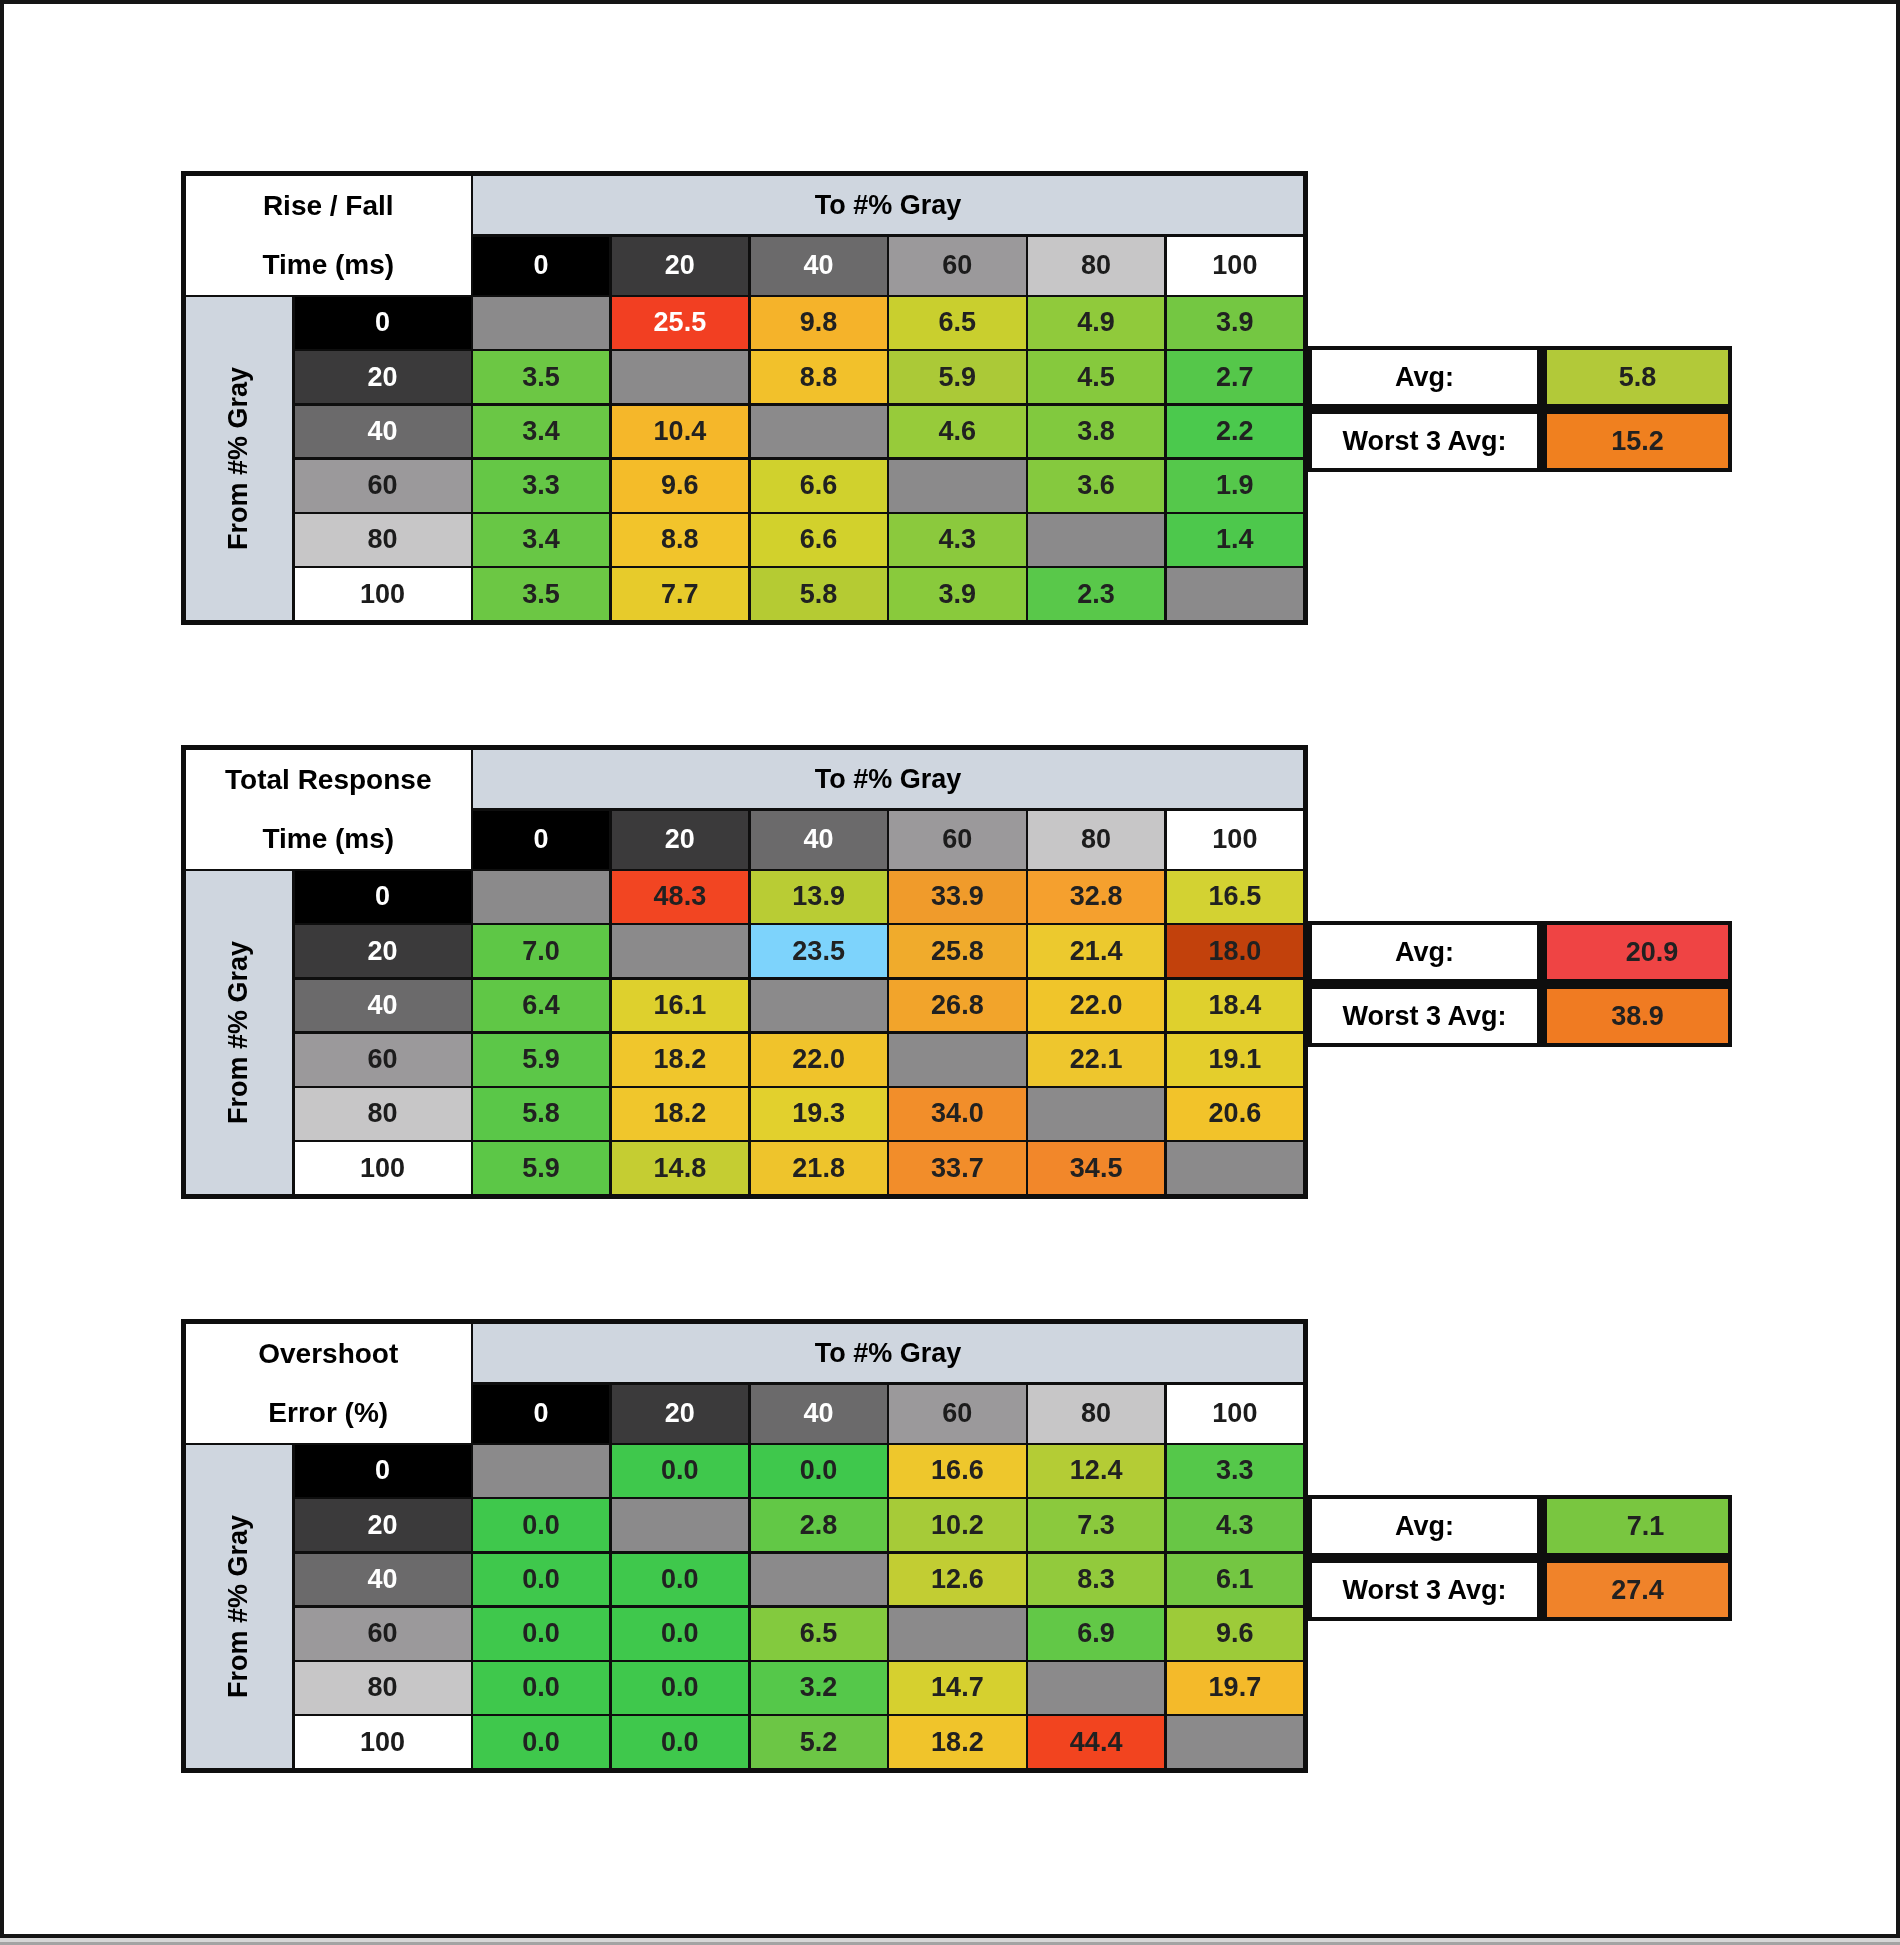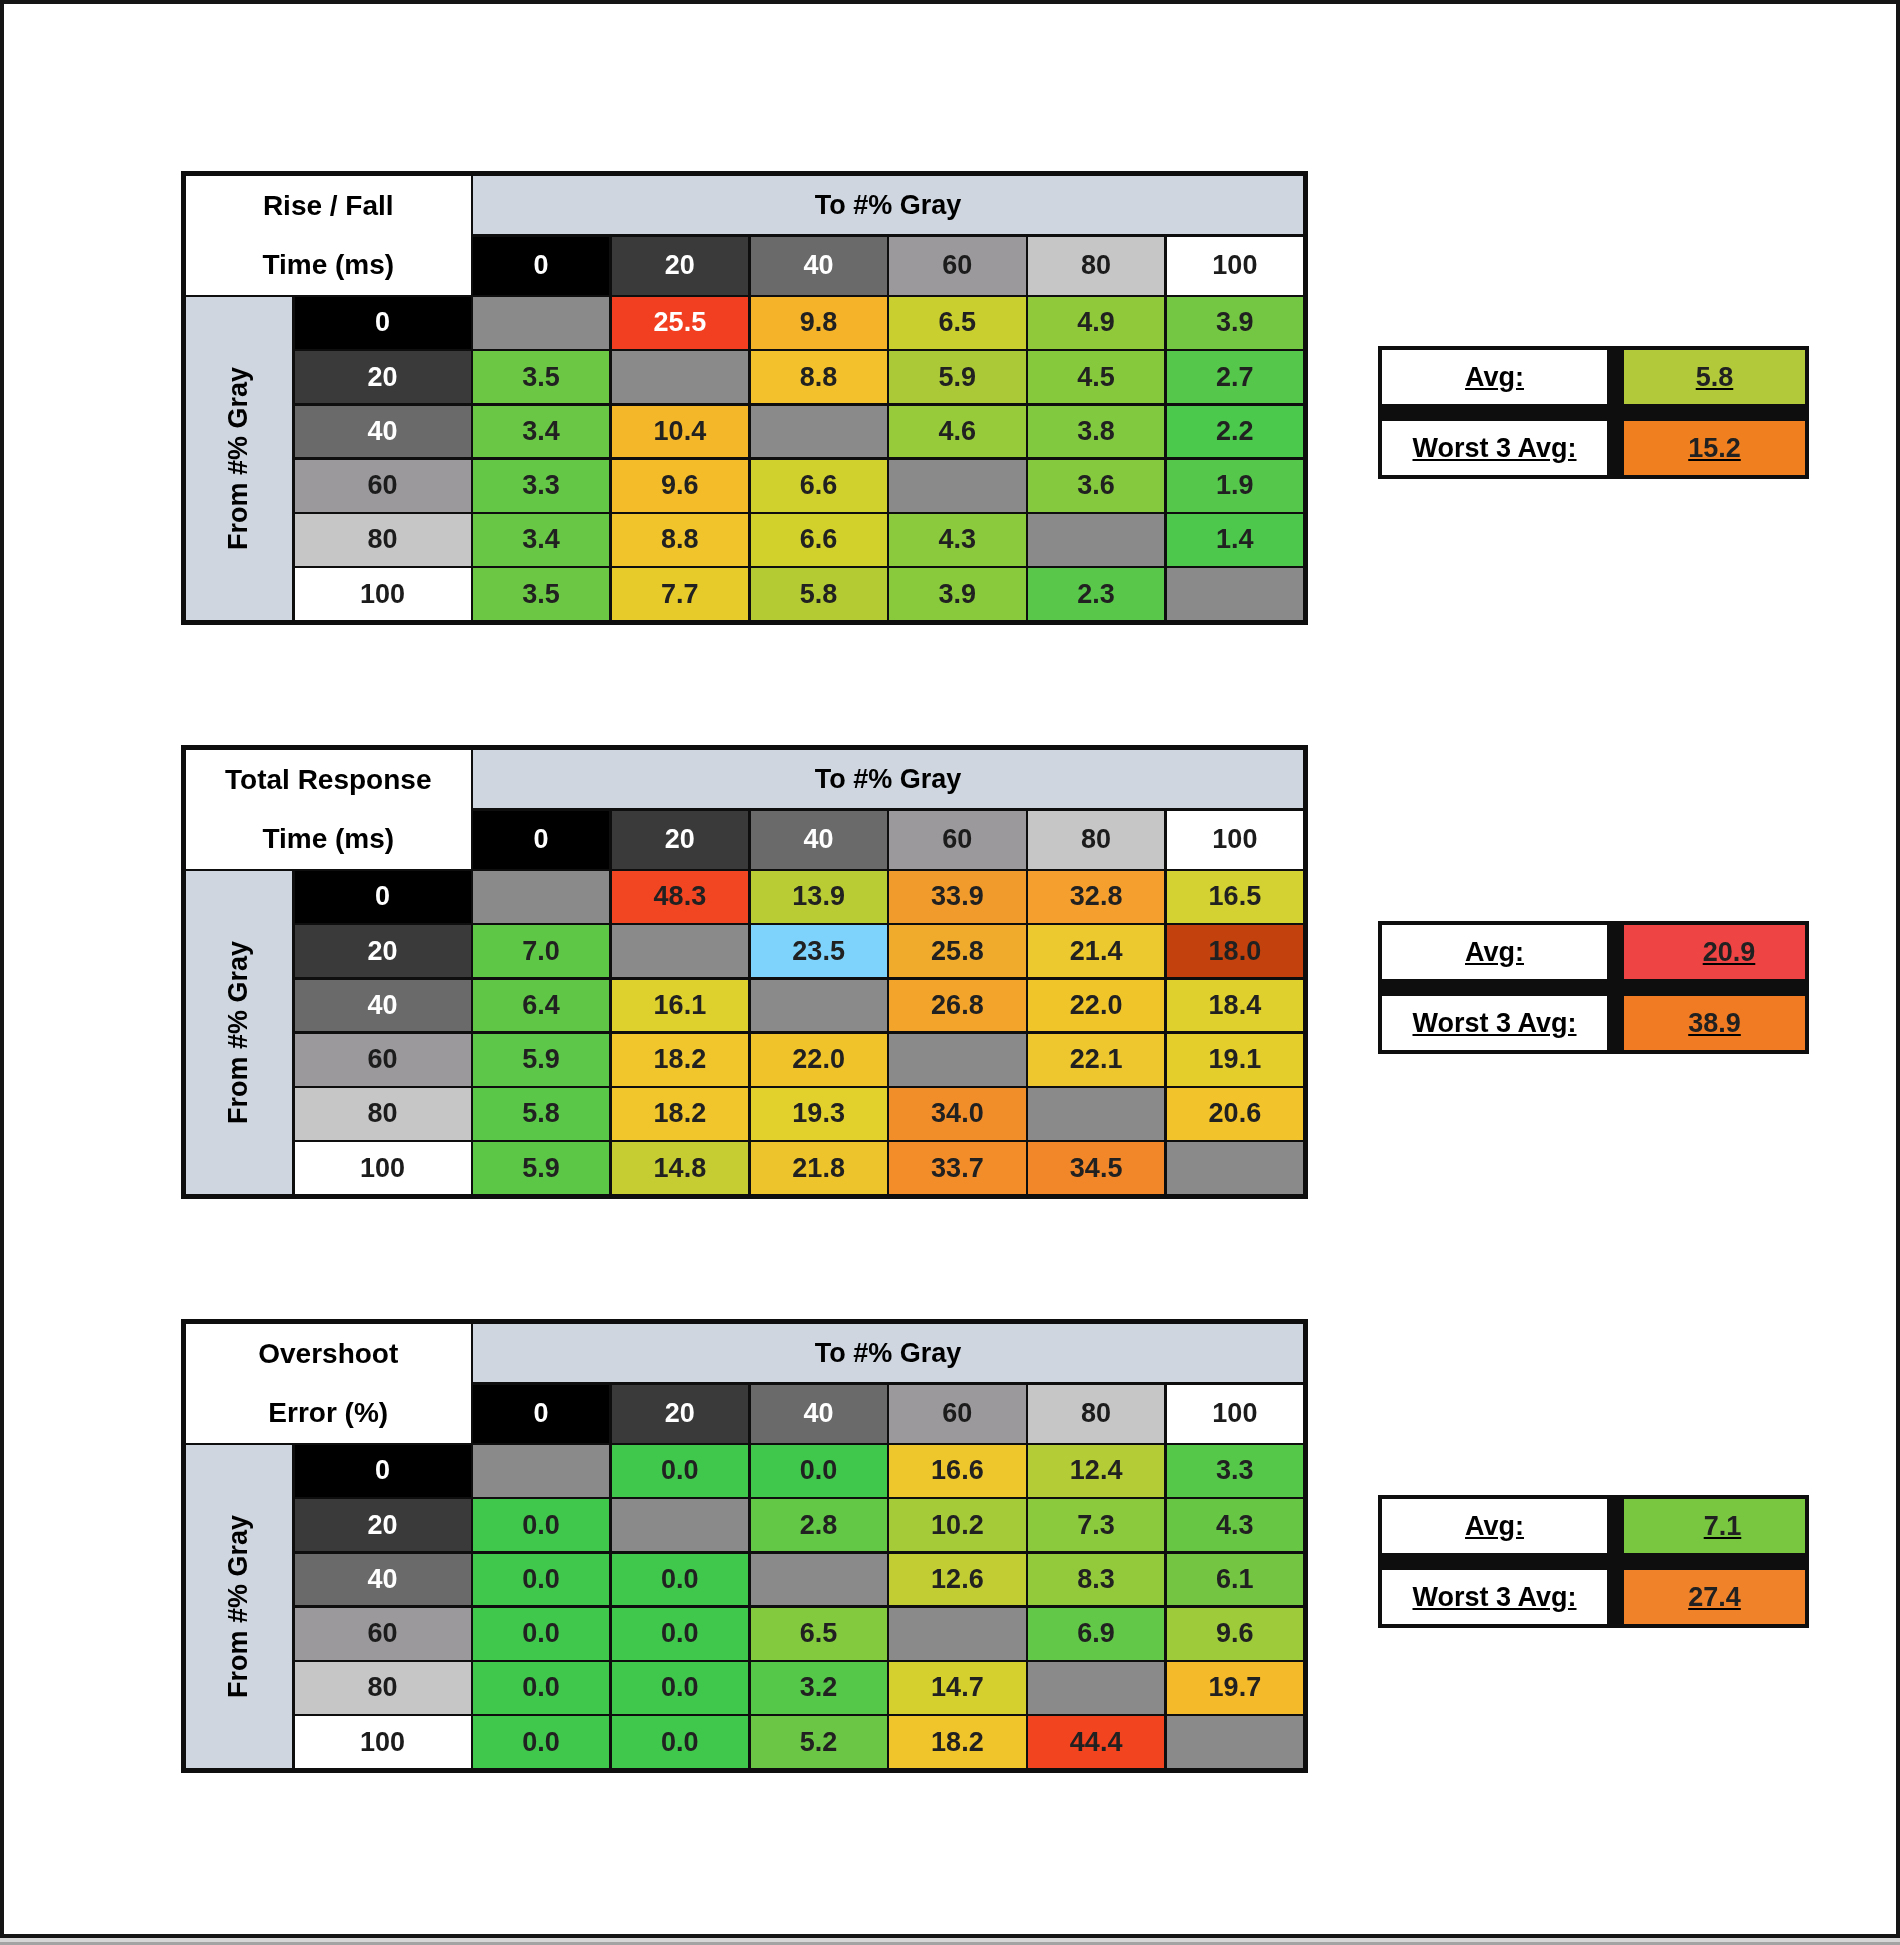--- a/index.html
+++ b/index.html
@@ -23,23 +23,23 @@
     grid-template-rows:58px 58px repeat(6,1fr);
     gap:2.5px;background:#0e0e0e;border:5.4px solid #0e0e0e;
   }
   .cell{display:flex;align-items:center;justify-content:center;font-size:27px;color:#212121;white-space:nowrap;}
   .titlecell{grid-area:1/1/3/3;background:#ffffff;display:flex;flex-direction:column;color:#000;}
   .titlecell span{flex:1;display:flex;align-items:center;justify-content:center;font-size:28px;white-space:nowrap;}
   .tobanner{grid-area:1/3/2/9;font-size:27px;color:#000;}
   .fromstrip{grid-area:3/1/9/2;}
   .fromstrip span{transform:rotate(-90deg);white-space:nowrap;font-size:27px;color:#000;}
   .avgblk{
-    position:absolute;left:1378px;display:grid;
+    position:absolute;left:1308px;display:grid;
     grid-template-columns:225px 181px;grid-template-rows:54px 54px;
-    gap:17px;background:#0e0e0e;border:4.5px solid #0e0e0e;text-decoration:underline;
+    gap:10px;background:#0e0e0e;border:4.5px solid #0e0e0e;
   }
   .avgblk .lbl{background:#ffffff;color:#000;}
 </style>
 </head>
 <body>
 
 <div class="frame"></div>
 <div id="tables">
     <div class="tbl" style="top: 171px;">
       <div class="cell titlecell">

